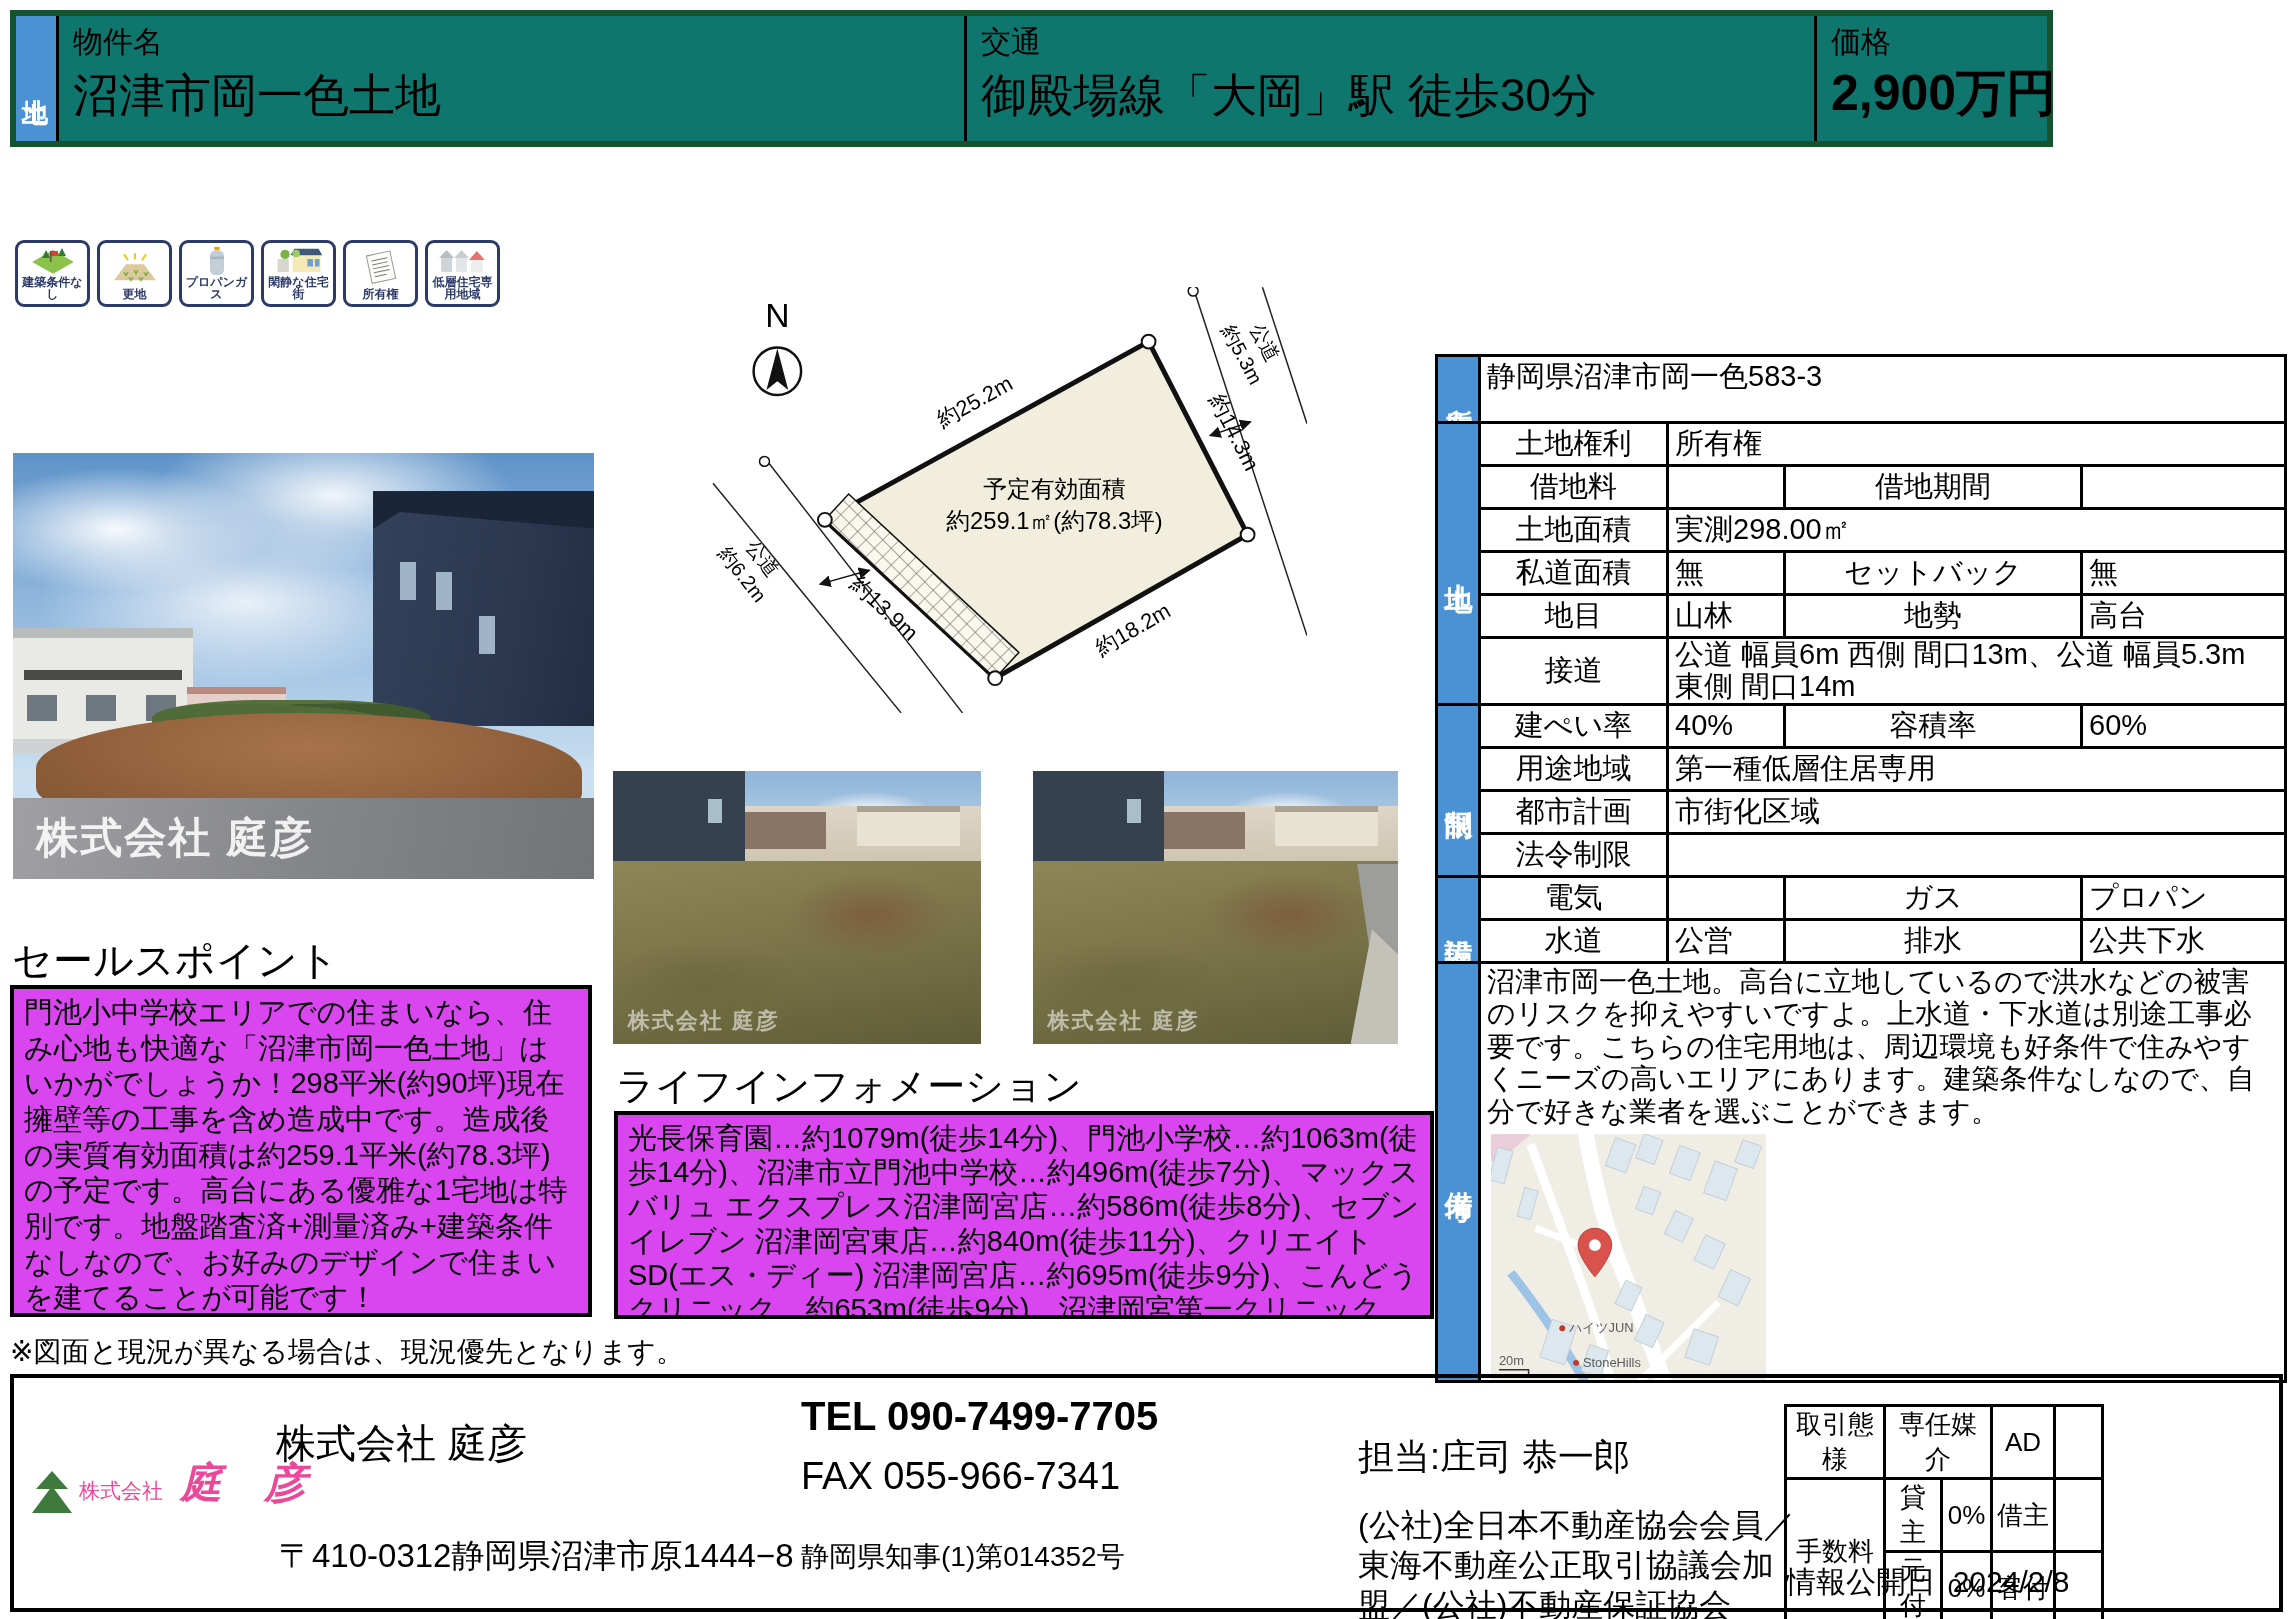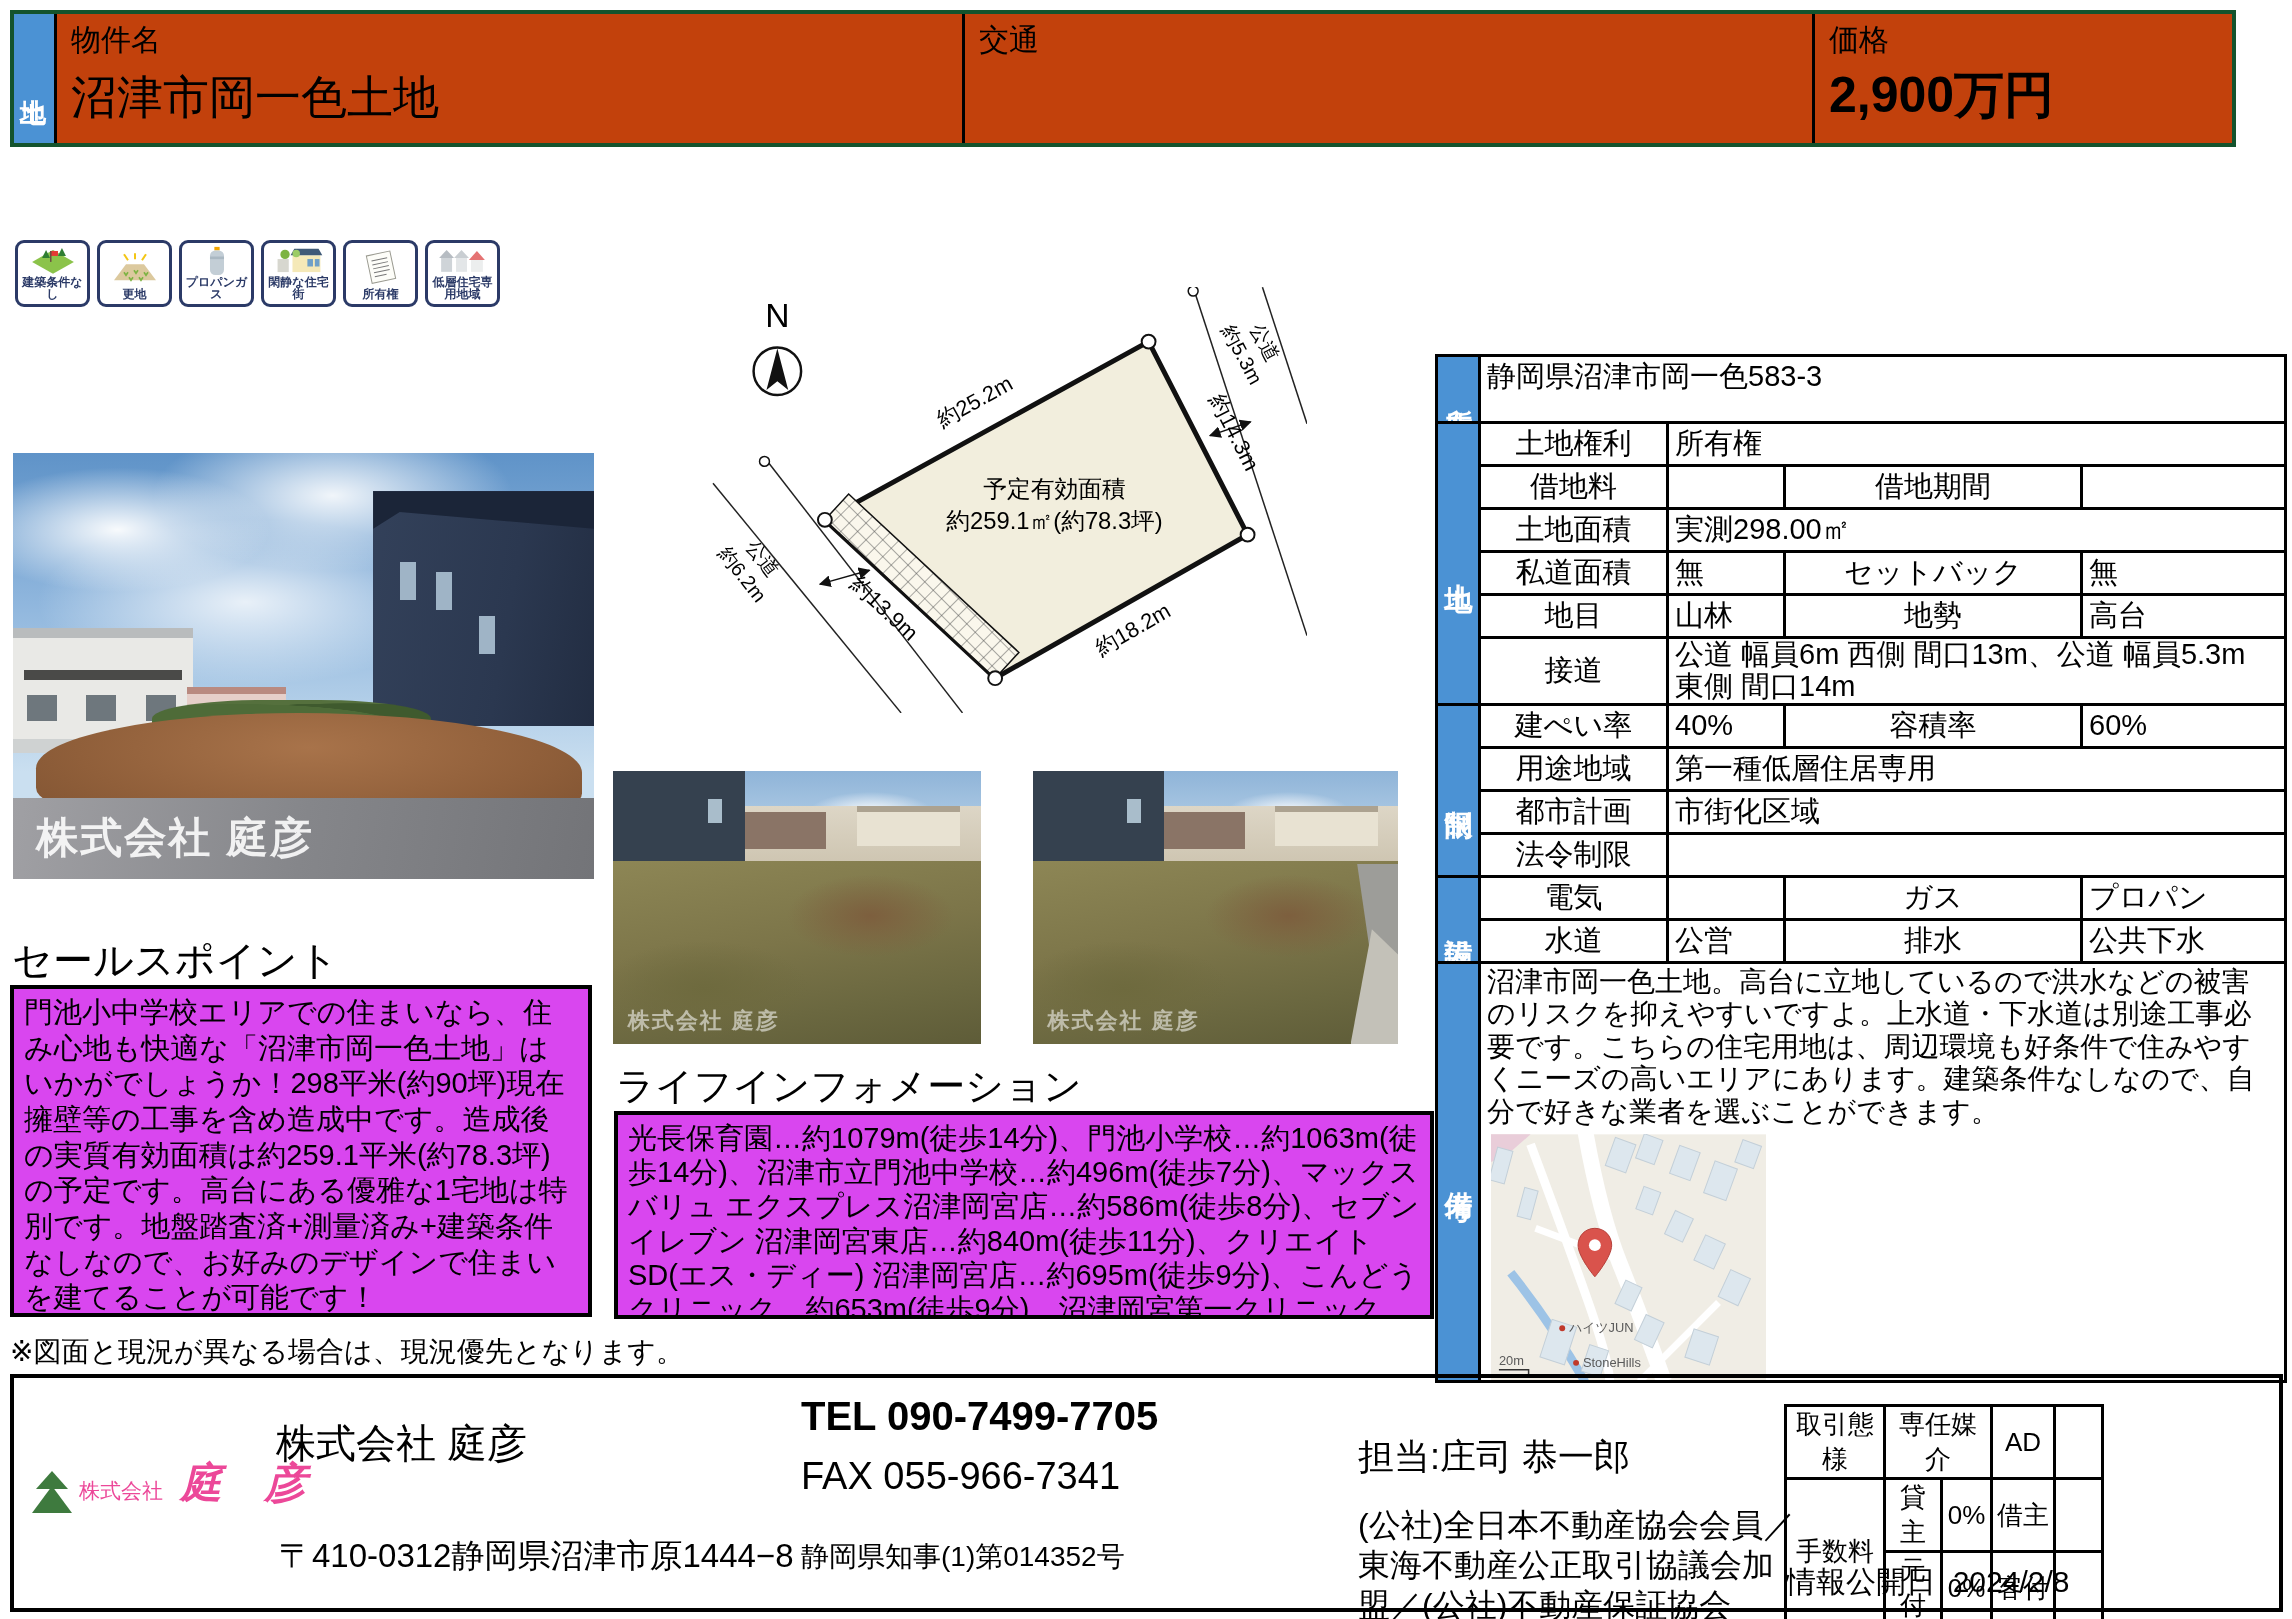--- a/index.html
+++ b/index.html
@@ -1,21 +1,21 @@
 <!DOCTYPE html>
 <html><head>
 <meta charset="utf-8">
 <style>
   html,body{margin:0;padding:0;background:#fff;}
   body{font-family:"Liberation Sans","DejaVu Sans",sans-serif;color:#000;}
   .page{position:relative;width:2293px;height:1620px;background:#fff;overflow:hidden;}
   .abs{position:absolute;}
 
   
-  .hdr{left:10px;top:10px;width:2226px;height:137px;border:4px solid #14532d;display:flex;box-sizing:border-box;background:#c2410c;}
+  .hdr{left:10px;top:10px;width:2043px;height:137px;border:6px solid #14532d;display:flex;box-sizing:border-box;background:#0f766e;}
   .hdr .tab{width:40px;background:#4b92d4;color:#fff;display:flex;align-items:center;justify-content:center;
     writing-mode:vertical-rl;text-orientation:upright;font-size:26px;font-weight:bold;border-right:3px solid #000;}
   .hdr .cell{position:relative;box-sizing:border-box;border-right:3px solid #000;padding:6px 14px;}
   .hdr .cell:last-child{border-right:none;}
   .hdr .lab{font-size:30px;}
   .hdr .val{position:absolute;left:14px;bottom:14px;font-size:46px;white-space:nowrap;}
   .hdr .price{font-weight:bold;font-size:50px;}
   .c1{width:908px;} .c2{width:850px;} .c3{flex:1;}
 
   
@@ -103,20 +103,21 @@
 <div class="page">
 
   <div class="abs hdr">
     <div class="tab">土地</div>
     <div class="cell c1">
       <div class="lab">物件名</div>
       <div class="val">沼津市岡一色土地</div>
     </div>
     <div class="cell c2">
       <div class="lab">交通</div>
+      <div class="val">御殿場線「大岡」駅 徒歩30分</div>
     </div>
     <div class="cell c3">
       <div class="lab">価格</div>
       <div class="val price">2,900万円</div>
     </div>
   </div>
 
   <div class="abs badges">
     <div class="badge">
       <svg width="46" height="30" viewBox="0 0 46 30">

